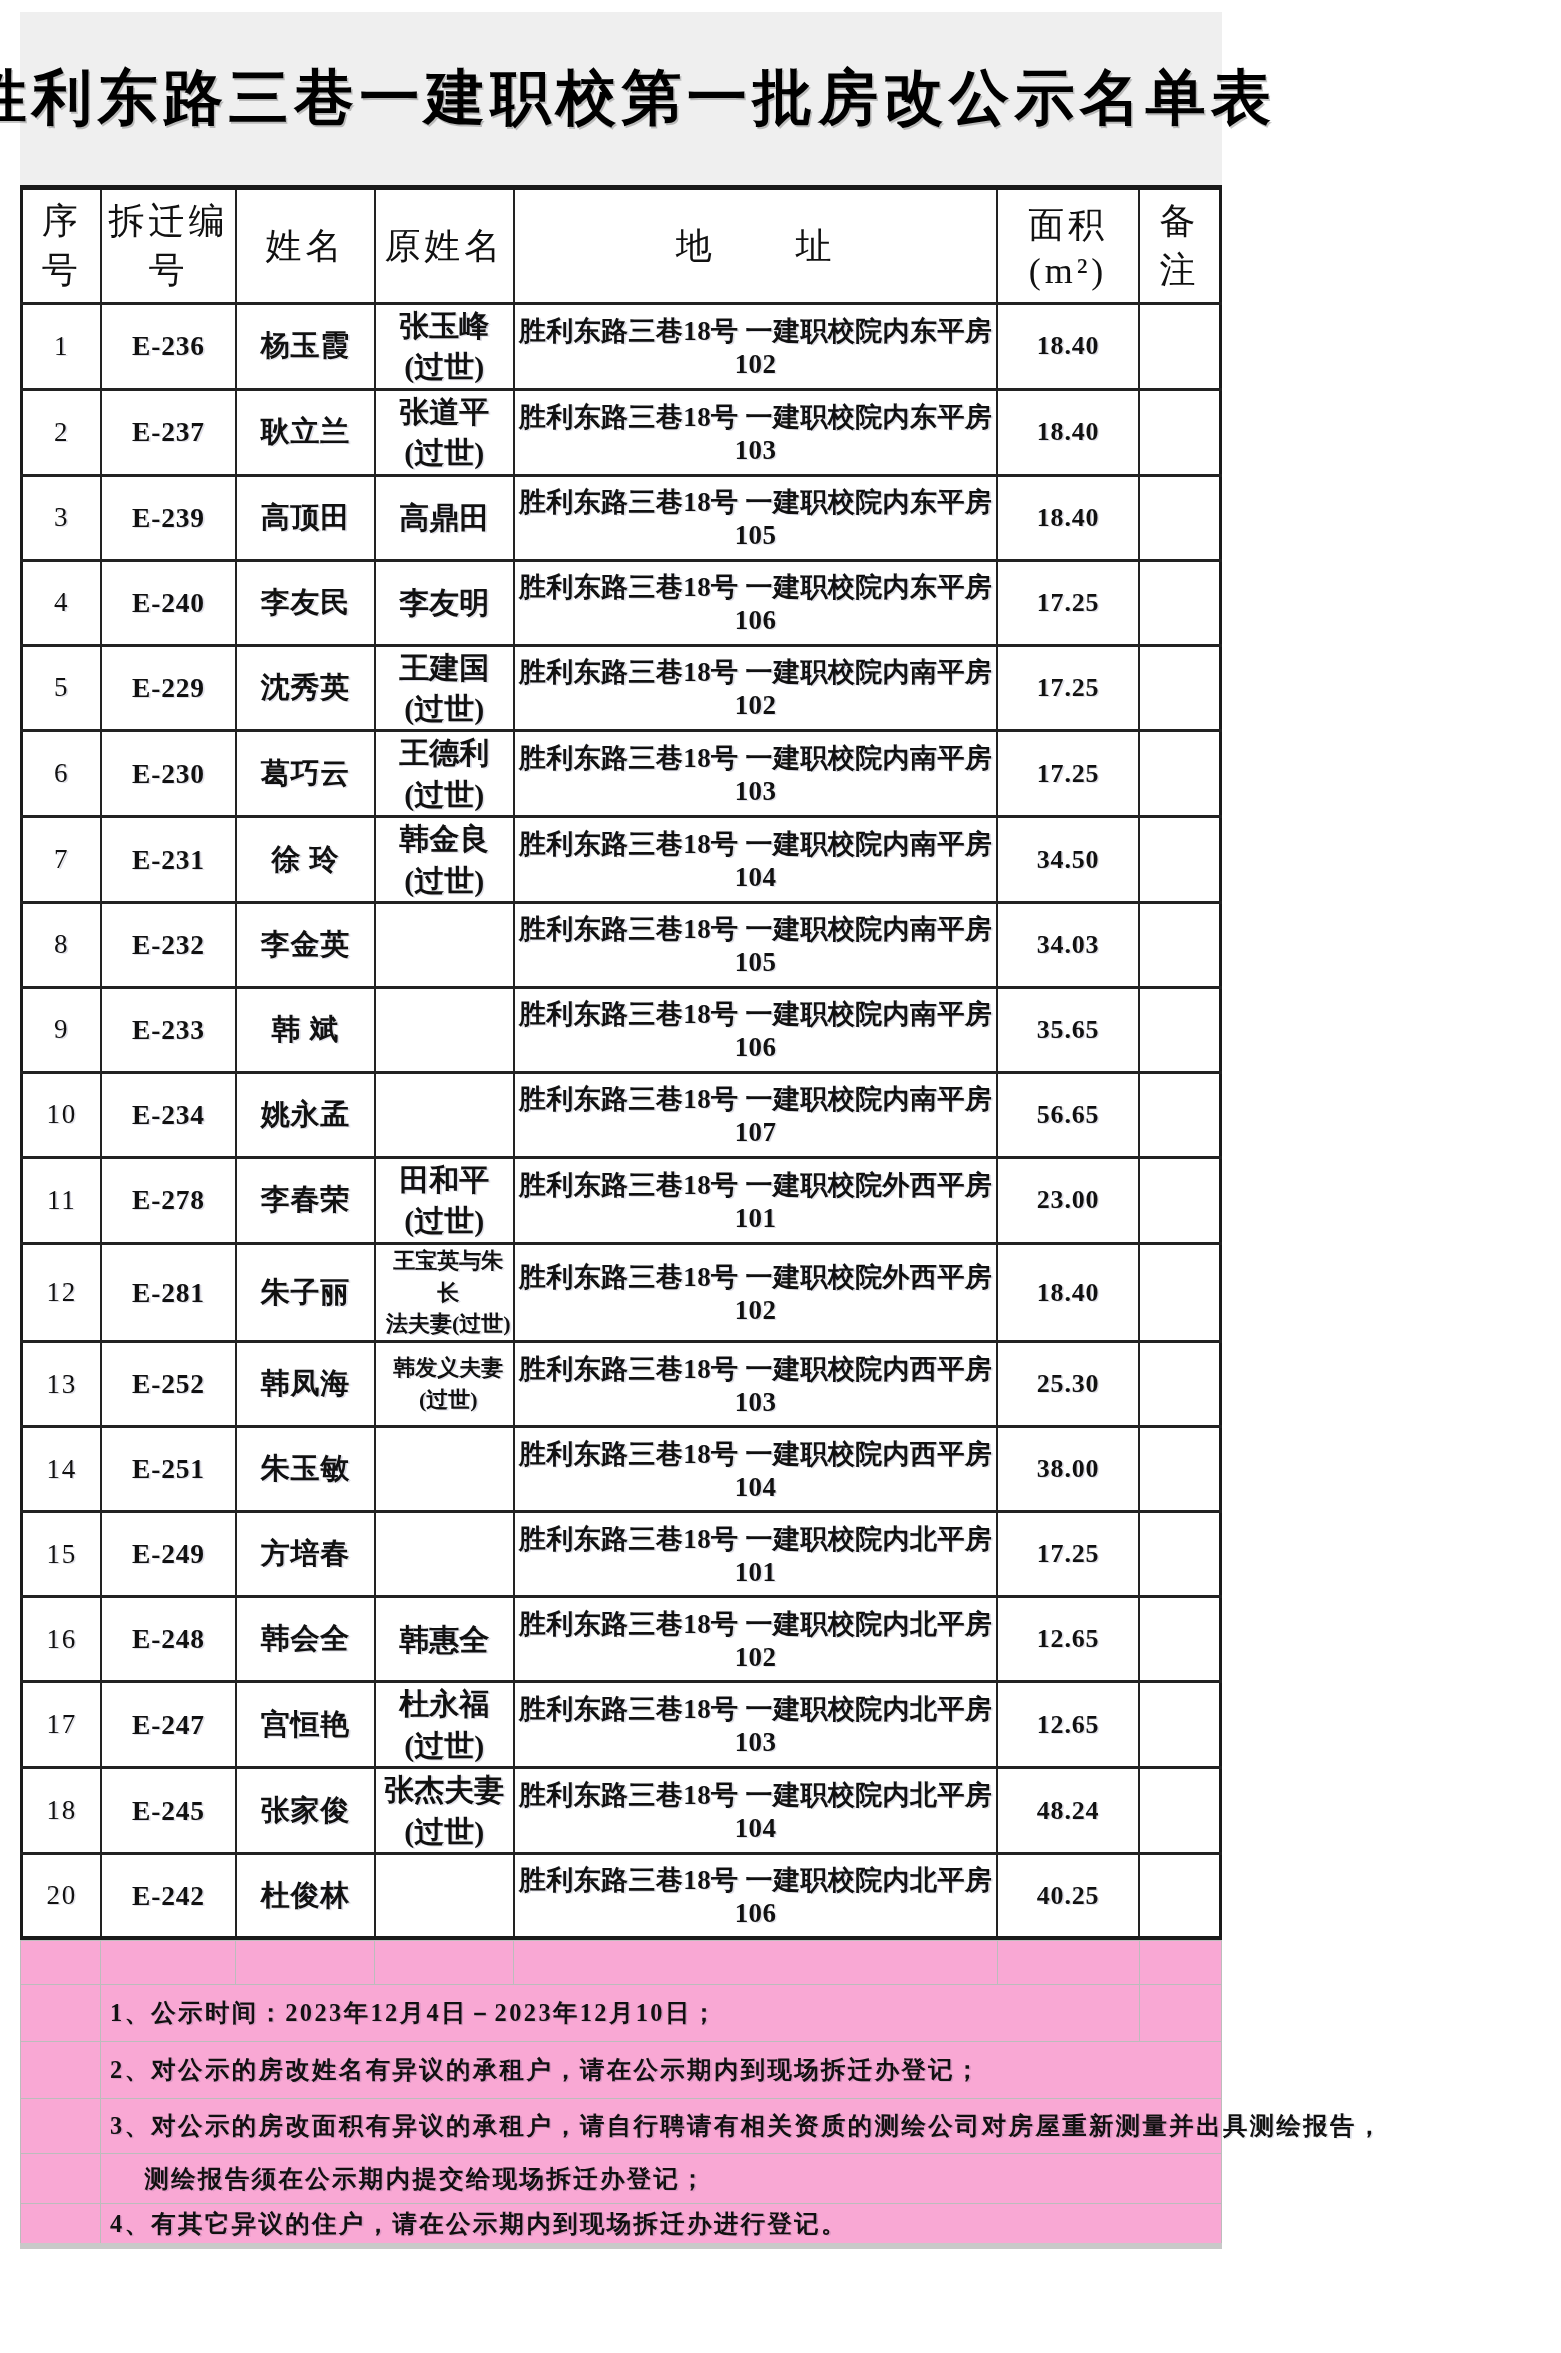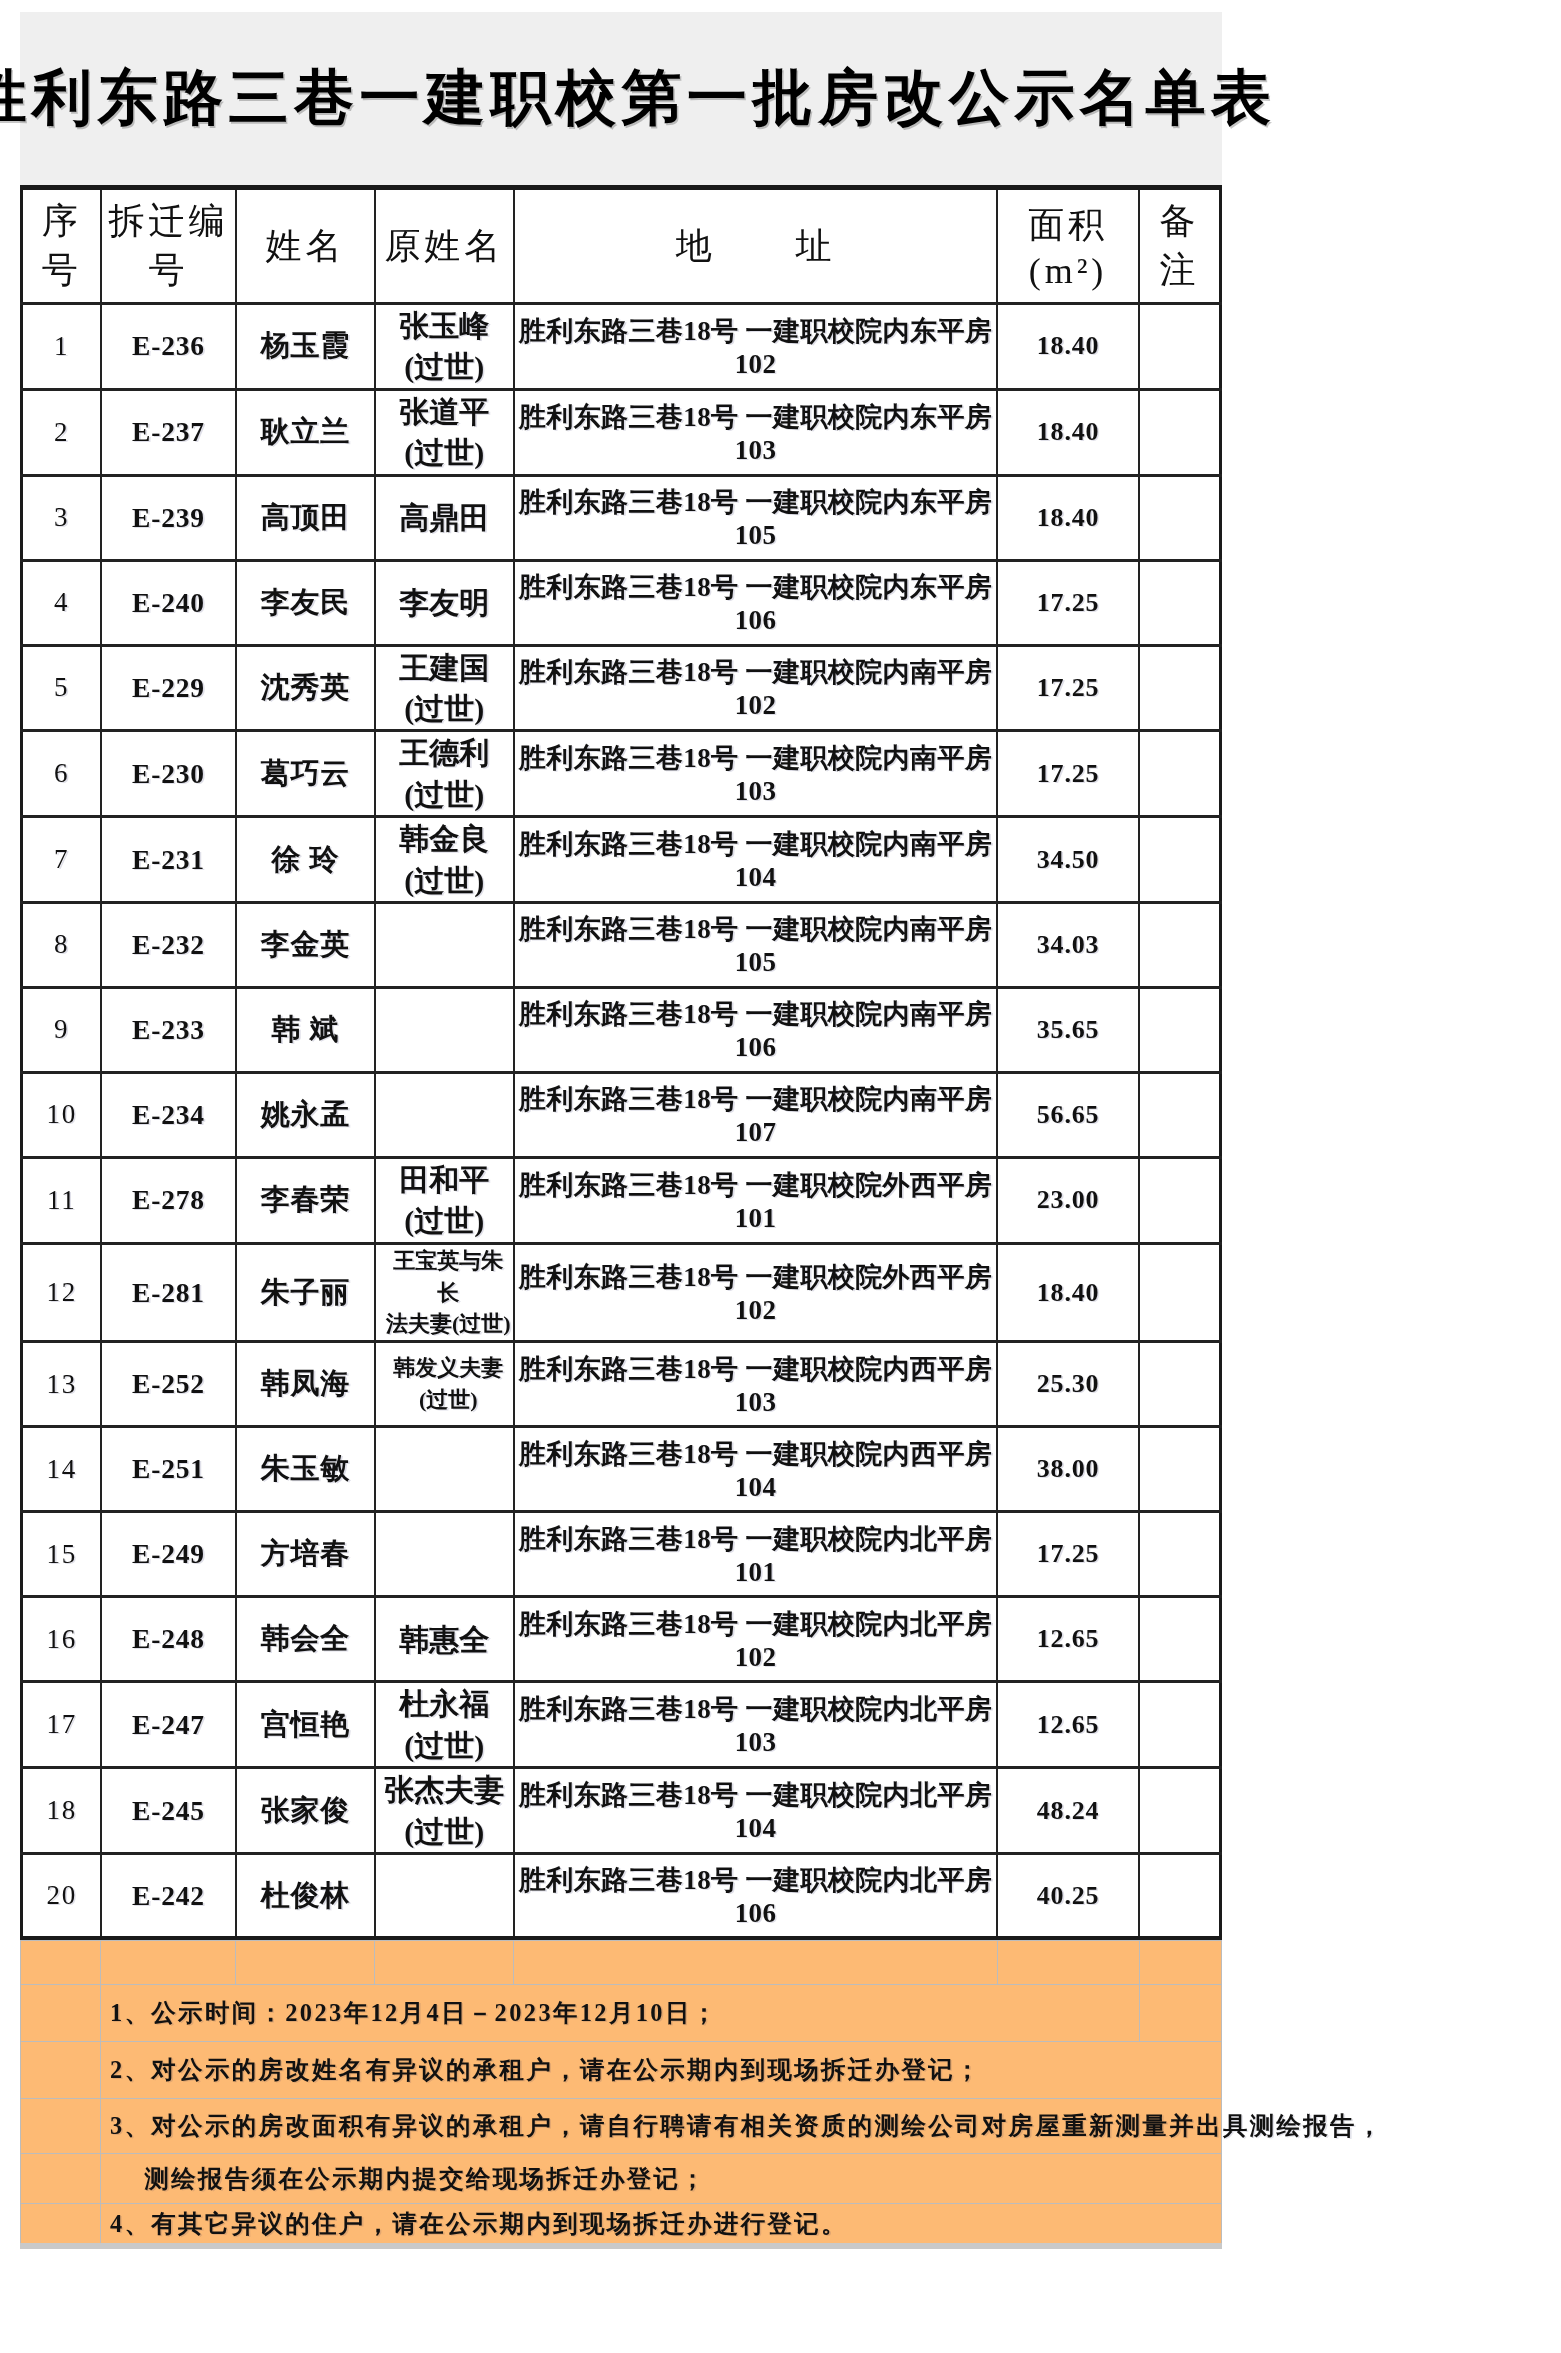--- a/index.html
+++ b/index.html
@@ -66,21 +66,21 @@
   td.c-name{font-size:29px;font-weight:bold;letter-spacing:0.8px;}
   td.c-orig{
     font-size:30px;font-weight:bold;
     white-space:pre-line;line-height:1.38;
   }
   td.c-orig.small{font-size:22px;line-height:1.45;padding-left:8px;}
   td.c-addr{font-size:27px;font-weight:bold;letter-spacing:0.4px;}
   td.c-area{font-size:26px;font-weight:bold;letter-spacing:0.8px;}
   
   table.notes{
-    background:#fdba74;
+    background:#f9a8d4;
     border-bottom:6.3px solid #c9c9c9;
     padding-left:40px;
   }
   .notes td{
     border:1.6px solid var(--grid_gray);
     vertical-align:middle;
   }
   .notes tr.gap{height:44px;}
   .notes tr.fn-1{height:57px;}
   .notes tr.fn-2{height:57px;}

